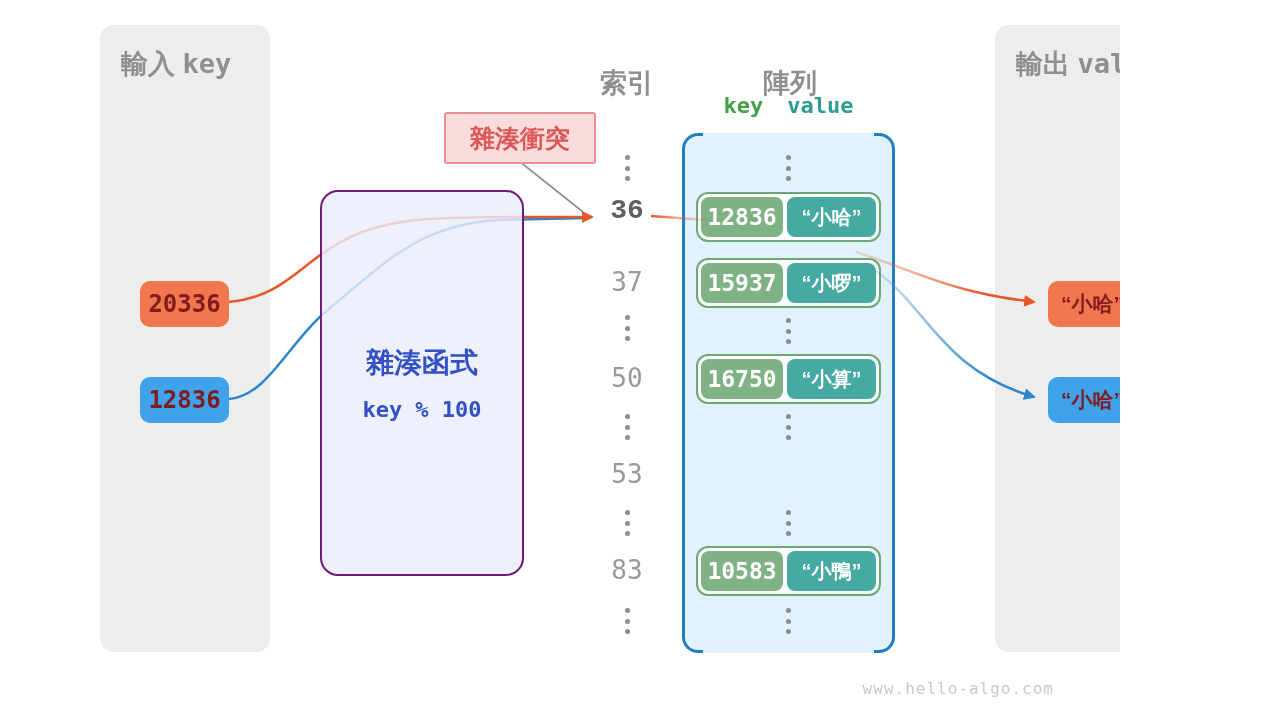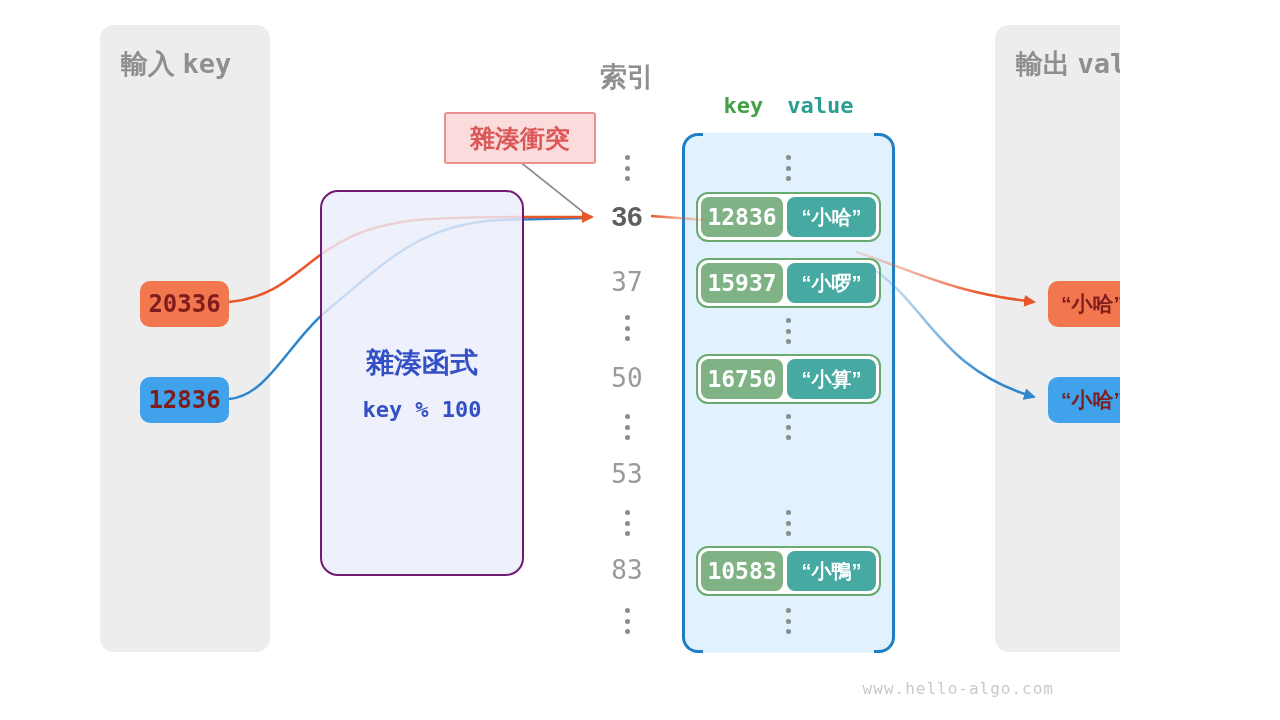--- a/index.html
+++ b/index.html
@@ -36,21 +36,21 @@
   .hash-formula { position:absolute; left:0; top:205px; width:100%; text-align:center;
                   font-size:22px; font-weight:600; color:#3351c5; }
 
   
   .callout { position:absolute; left:444px; top:112px; width:148px; height:48px;
              background:#fbdcdc; border:2px solid #e89090; border-radius:3px;
              display:flex; align-items:center; justify-content:center; z-index:4; }
   .callout span { font-size:25px; font-weight:bold; color:#dc5858; }
 
   
-  .col-header { position:absolute; top:59px; font-size:27px; font-weight:bold;
+  .col-header { position:absolute; top:65px; font-size:27px; font-weight:bold;
                 color:#8f8f8f; text-align:center; }
   .kv-header { position:absolute; left:682px; top:93px; width:213px;
                display:flex; justify-content:center; gap:24px;
                font-size:22px; font-weight:600; }
   .kv-header .k { color:#43a047; }
   .kv-header .v { color:#2d9d94; }
 
   
   .idx-num { position:absolute; left:587px; width:80px; text-align:center;
              font-size:26px; color:#9a9a9a; z-index:1; }
@@ -100,20 +100,21 @@
   <div class="panel-title" style="left:121px; top:46px;">
     <span>輸入</span>
     <span class="latin">key</span>
   </div>
   <div class="panel-title" style="left:1016px; top:46px;">
     <span>輸出</span>
     <span class="latin">value</span>
   </div>
 
   <div class="col-header" style="left:577px; width:100px;">索引</div>
+  <div class="col-header" style="left:735px; width:110px;">陣列</div>
   <div class="kv-header mono">
     <span class="k">key</span>
     <span class="v">value</span>
   </div>
 
   <div class="pill orange" style="left:140px; top:281px;">
     <span class="num">20336</span>
   </div>
   <div class="pill blue" style="left:140px; top:377px;">
     <span class="num">12836</span>
@@ -137,21 +138,21 @@
 
   <div class="callout">
     <span>雜湊衝突</span>
   </div>
 
   <div class="vdots" style="left:624px; top:155px;">
       <i></i>
       <i></i>
       <i></i>
     </div>
-  <div class="idx-num hl" style="top:201px;">36</div>
+  <div class="idx-num hl" style="top:195px;font-family:Liberation Mono, monospace;">36</div>
   <div class="idx-num mono" style="top:267px;">37</div>
   <div class="vdots" style="left:624px; top:315px;">
       <i></i>
       <i></i>
       <i></i>
     </div>
   <div class="idx-num mono" style="top:363px;">50</div>
   <div class="vdots" style="left:624px; top:414px;">
       <i></i>
       <i></i>

